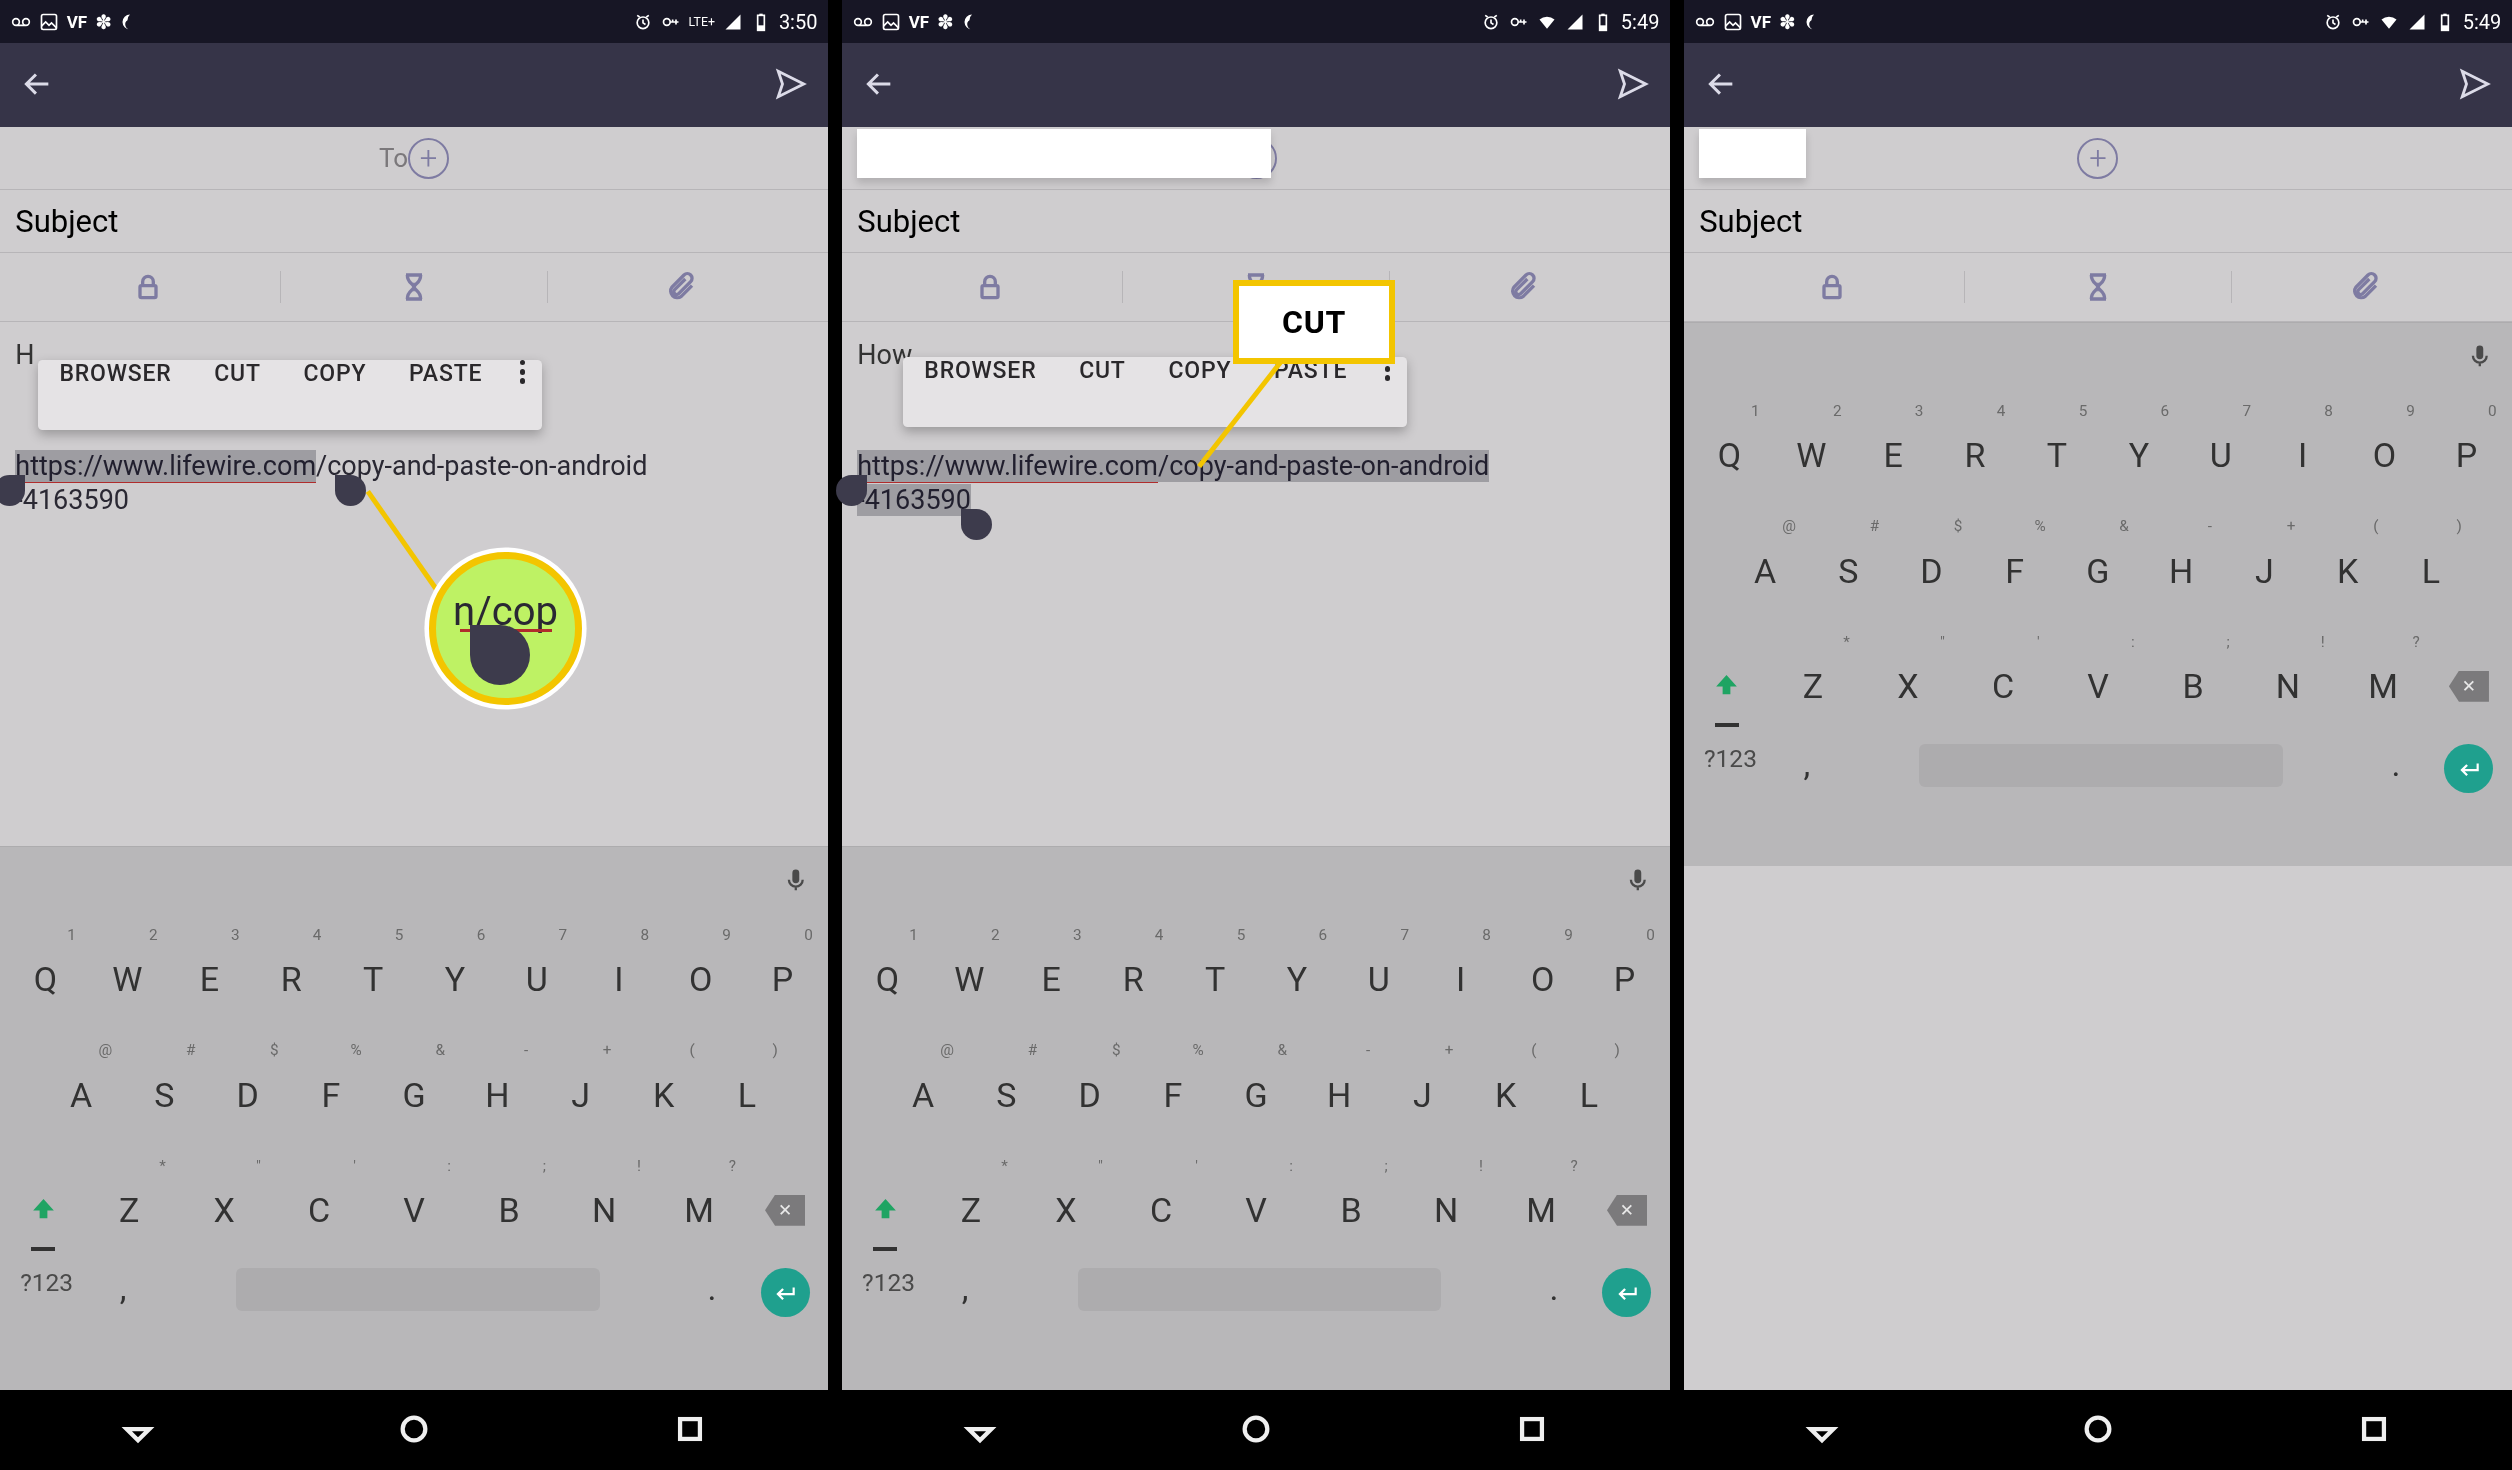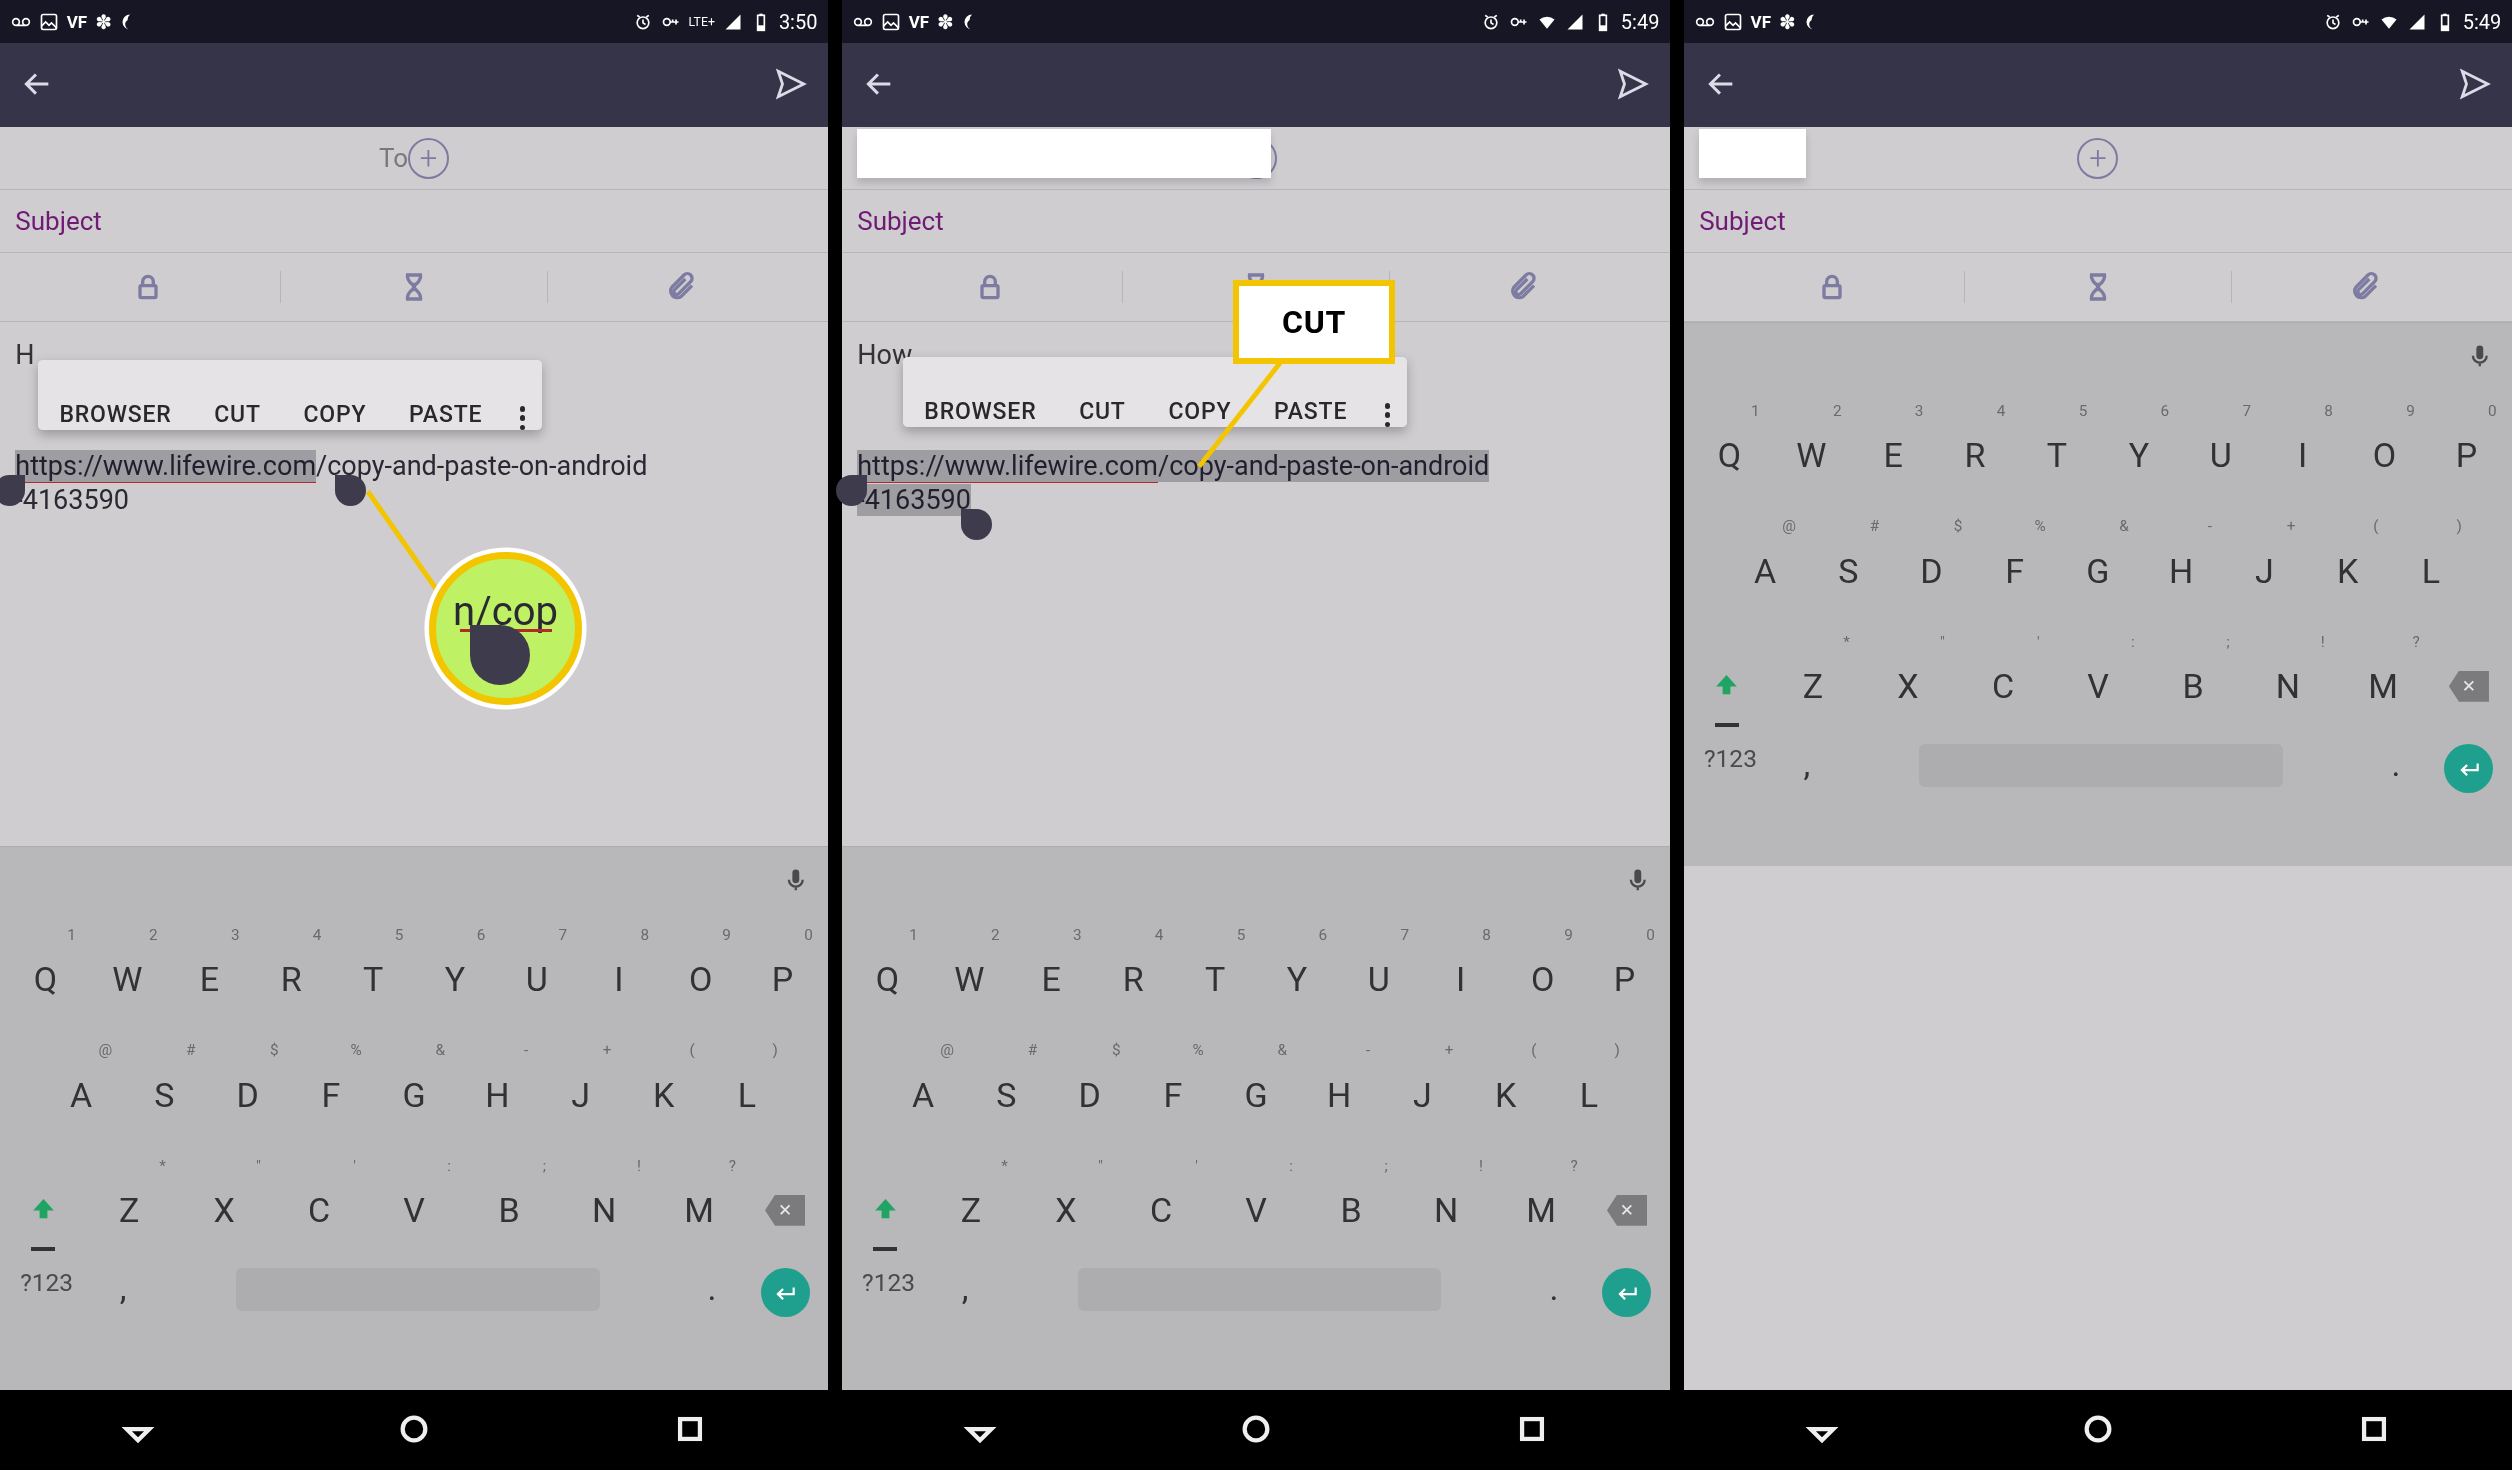--- a/index.html
+++ b/index.html
@@ -7,34 +7,34 @@
 .stage{width:2512px;height:1471px;background:#000;display:flex;gap:13.8px;transform-origin:top left}
 .phone{flex:1;height:100%;position:relative;background:#000;display:flex;flex-direction:column}
 .sbar{height:43px;background:#171625;color:#fff;display:flex;align-items:center;justify-content:space-between;padding:0 10.7px;font-size:20px}
 .sbar .grp{display:flex;gap:8px;align-items:center}
 .sbar svg{width:20px;height:20px;fill:#fff}
 .appbar{height:84px;background:#363448;display:flex;align-items:center;justify-content:space-between;padding:0 20px}
 .appbar svg{width:34px;height:34px;fill:#dcdbe8}
 .compose{flex:1;background:#cfcdcf;position:relative;display:flex;flex-direction:column}
 .row{border-bottom:0.8px solid #b7b5b8;display:flex;align-items:center;padding:0 15.3px}
 .torow{height:63px;color:#7b787b;font-size:26px;justify-content:center}
-.subjrow{height:63px;color:#701a75;font-size:26px}
+.subjrow{height:63px;color:#000000;font-size:31px}
 .plus{width:41px;height:41px;border:2.3px solid #7e7ba2;border-radius:50%;display:flex;align-items:center;justify-content:center;color:#7e7ba2;font-size:31px;font-weight:300}
 .iconrow{height:69px;display:flex}
 .iconcell{flex:1;display:flex;align-items:center;justify-content:center;border-right:0.8px solid #b7b5b8}
 .iconcell:last-child{border-right:none}
 .iconcell svg{width:32px;height:32px;fill:none;stroke:#7e7ba2;stroke-width:2.5}
 .body{flex:1;position:relative;padding:17px 15.3px;font-size:27px;color:#333;line-height:1.25}
 .urlsel{background:#9e9da2;color:#211f2e;display:inline}
 .urlline{color:#2a2833}
 .underline{border-bottom:1.5px solid #b02c2c}
 .handle{width:31px;height:31px;background:#3d3b4c;border-radius:50% 50% 50% 0;transform:rotate(-45deg);position:absolute}
 .handle.start{border-radius:50% 0 50% 50%;transform:none}
 .handle.end{border-radius:0 50% 50% 50%;transform:none}
-.ctxmenu{position:absolute;background:#e5e3e5;border-radius:4.6px;box-shadow:0 4.6px 10.7px rgba(0,0,0,.25);display:flex;align-items:flex-end;height:70px;z-index:5}
+.ctxmenu{position:absolute;background:#e5e3e5;border-radius:4.6px;box-shadow:0 4.6px 10.7px rgba(0,0,0,.25);display:flex;align-items:flex-start;height:70px;z-index:5}
 .ctxmenu .itm{padding:0 21.4px;font-size:23px;font-weight:500;letter-spacing:0.8px;color:#2a282b;cursor:pointer}
 .ctxmenu .dots{width:38px;display:flex;flex-direction:column;gap:3.8px;align-items:center;justify-content:center}
 .ctxmenu .dots span{width:5.4px;height:5.4px;background:#2a282b;border-radius:50%}
 .sugg{height:69px;background:#b8b7b9;border-top:0.8px solid #adacae;display:flex;align-items:center;justify-content:flex-end;padding:0 18.4px}
 .sugg svg{width:27.6px;height:27.6px;fill:#4a4a4a}
 .kbd{background:#b8b7b9;height:475px;display:flex;flex-direction:column;padding:6.1px 4.6px}
 .krow{flex:1;display:flex}
 .key{flex:1;display:flex;align-items:center;justify-content:center;position:relative;font-size:34px;color:#323232;cursor:pointer}
 .key .sup{position:absolute;top:4.6px;right:10.7px;font-size:15.3px;color:#6a6a6a}
 .krow.r2{padding:0 35px}

